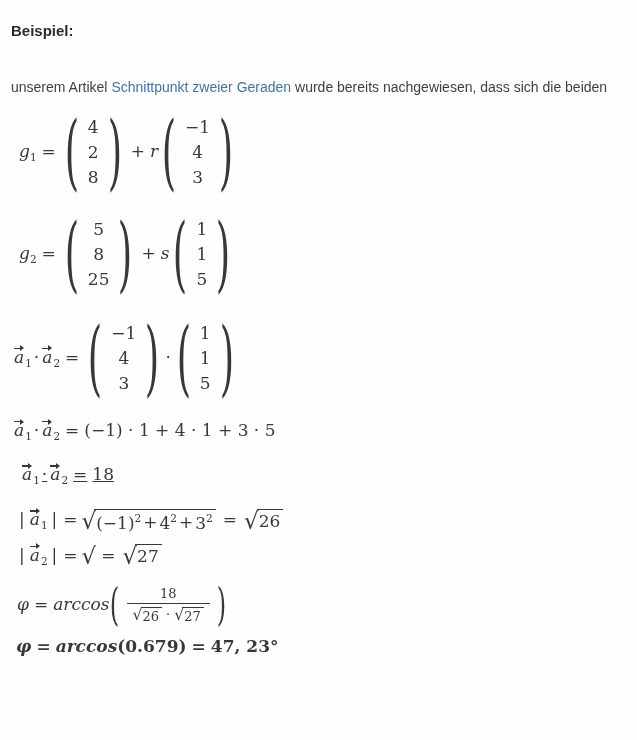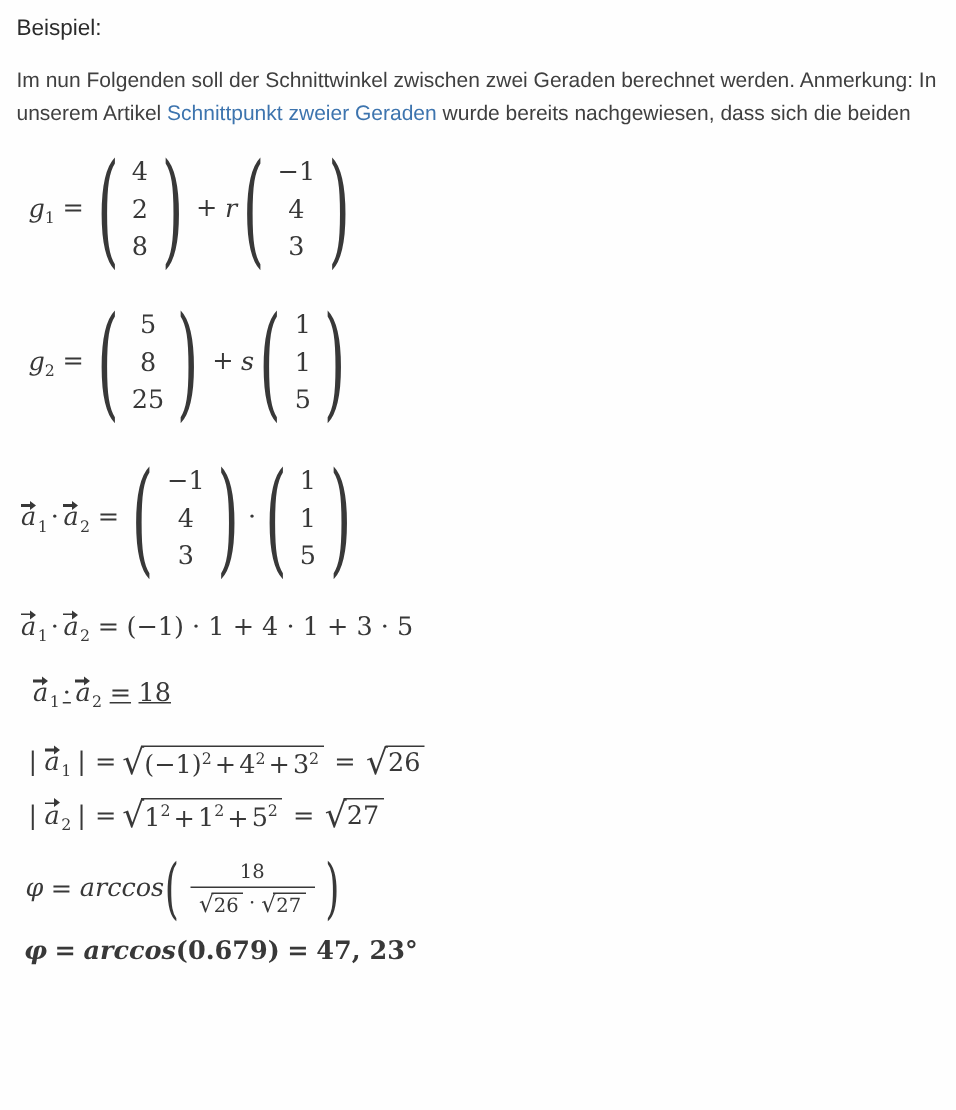--- a/index.html
+++ b/index.html
@@ -15,23 +15,23 @@
     height: 740px;
     background: #fefefe;
     overflow: hidden;
     font-family: "Liberation Sans", sans-serif;
     color: var(--text);
   }
   .page { padding: 10px 10px 0 11px; }
 
   
   h3.heading {
-    margin: 0 0 16px 0;
+    margin: 12px 0 16px 0;
     font-size: 15px;
-    font-weight: normal;
+    font-weight: bold;
     color: var(--heading);
   }
   p.intro {
     margin: 0;
     font-size: 14px;
     line-height: 21.5px;
     color: var(--text);
   }
   a.link {
     color: var(--link);
@@ -165,21 +165,21 @@
   #f-phir { margin: 10px 0 0 5px; font-weight: bold; }
 </style>
 </head>
 <body>
 
 <div class="page">
 
   <h3 class="heading">Beispiel:</h3>
 
   <p class="intro">
-    <span>Im nun Folgenden soll der Schnittwinkel zwischen zwei Geraden berechnet werden. Anmerkung: In</span><br>
+    <br>
     <span>unserem Artikel </span><a class="link">Schnittpunkt zweier Geraden</a><span> wurde bereits nachgewiesen, dass sich die beiden</span><br>
   </p>
 
   <div class="formula" id="f-g1">
     <span class="mi">g</span><sub>1</sub><span class="mo">=</span><span class="vec3">
         <span class="paren big">(</span>
         <span class="col">
           <span>4</span>
           <span>2</span>
           <span>8</span>
@@ -250,21 +250,20 @@
         <span class="body"><span class="mn">(−1)</span><sup>2</sup><span class="mo tight">+</span><span class="mn">4</span><sup>2</sup><span class="mo tight">+</span><span class="mn">3</span><sup>2</sup></span>
       </span><span class="mo">=</span><span class="sqrt">
         <span class="radsign">√</span>
         <span class="body mn">26</span>
       </span>
   </div>
 
   <div class="formula" id="f-mag2">
     <span class="bar">|</span><span class="av"><span class="vecv">a</span><sub>2</sub></span><span class="bar">|</span><span class="mo tight">=</span><span class="sqrt">
         <span class="radsign">√</span>
-        <span class="body"><span class="mn">1</span><sup>2</sup><span class="mo tight">+</span><span class="mn">1</span><sup>2</sup><span class="mo tight">+</span><span class="mn">5</span><sup>2</sup></span>
       </span><span class="mo">=</span><span class="sqrt">
         <span class="radsign">√</span>
         <span class="body mn">27</span>
       </span>
   </div>
 
   <div class="formula" id="f-phi">
     <span class="mi">φ</span><span class="mo">=</span><span class="mi">arccos</span><span class="paren med">(</span><span class="frac">
         <span class="num mn">18</span>
         <span class="den">

